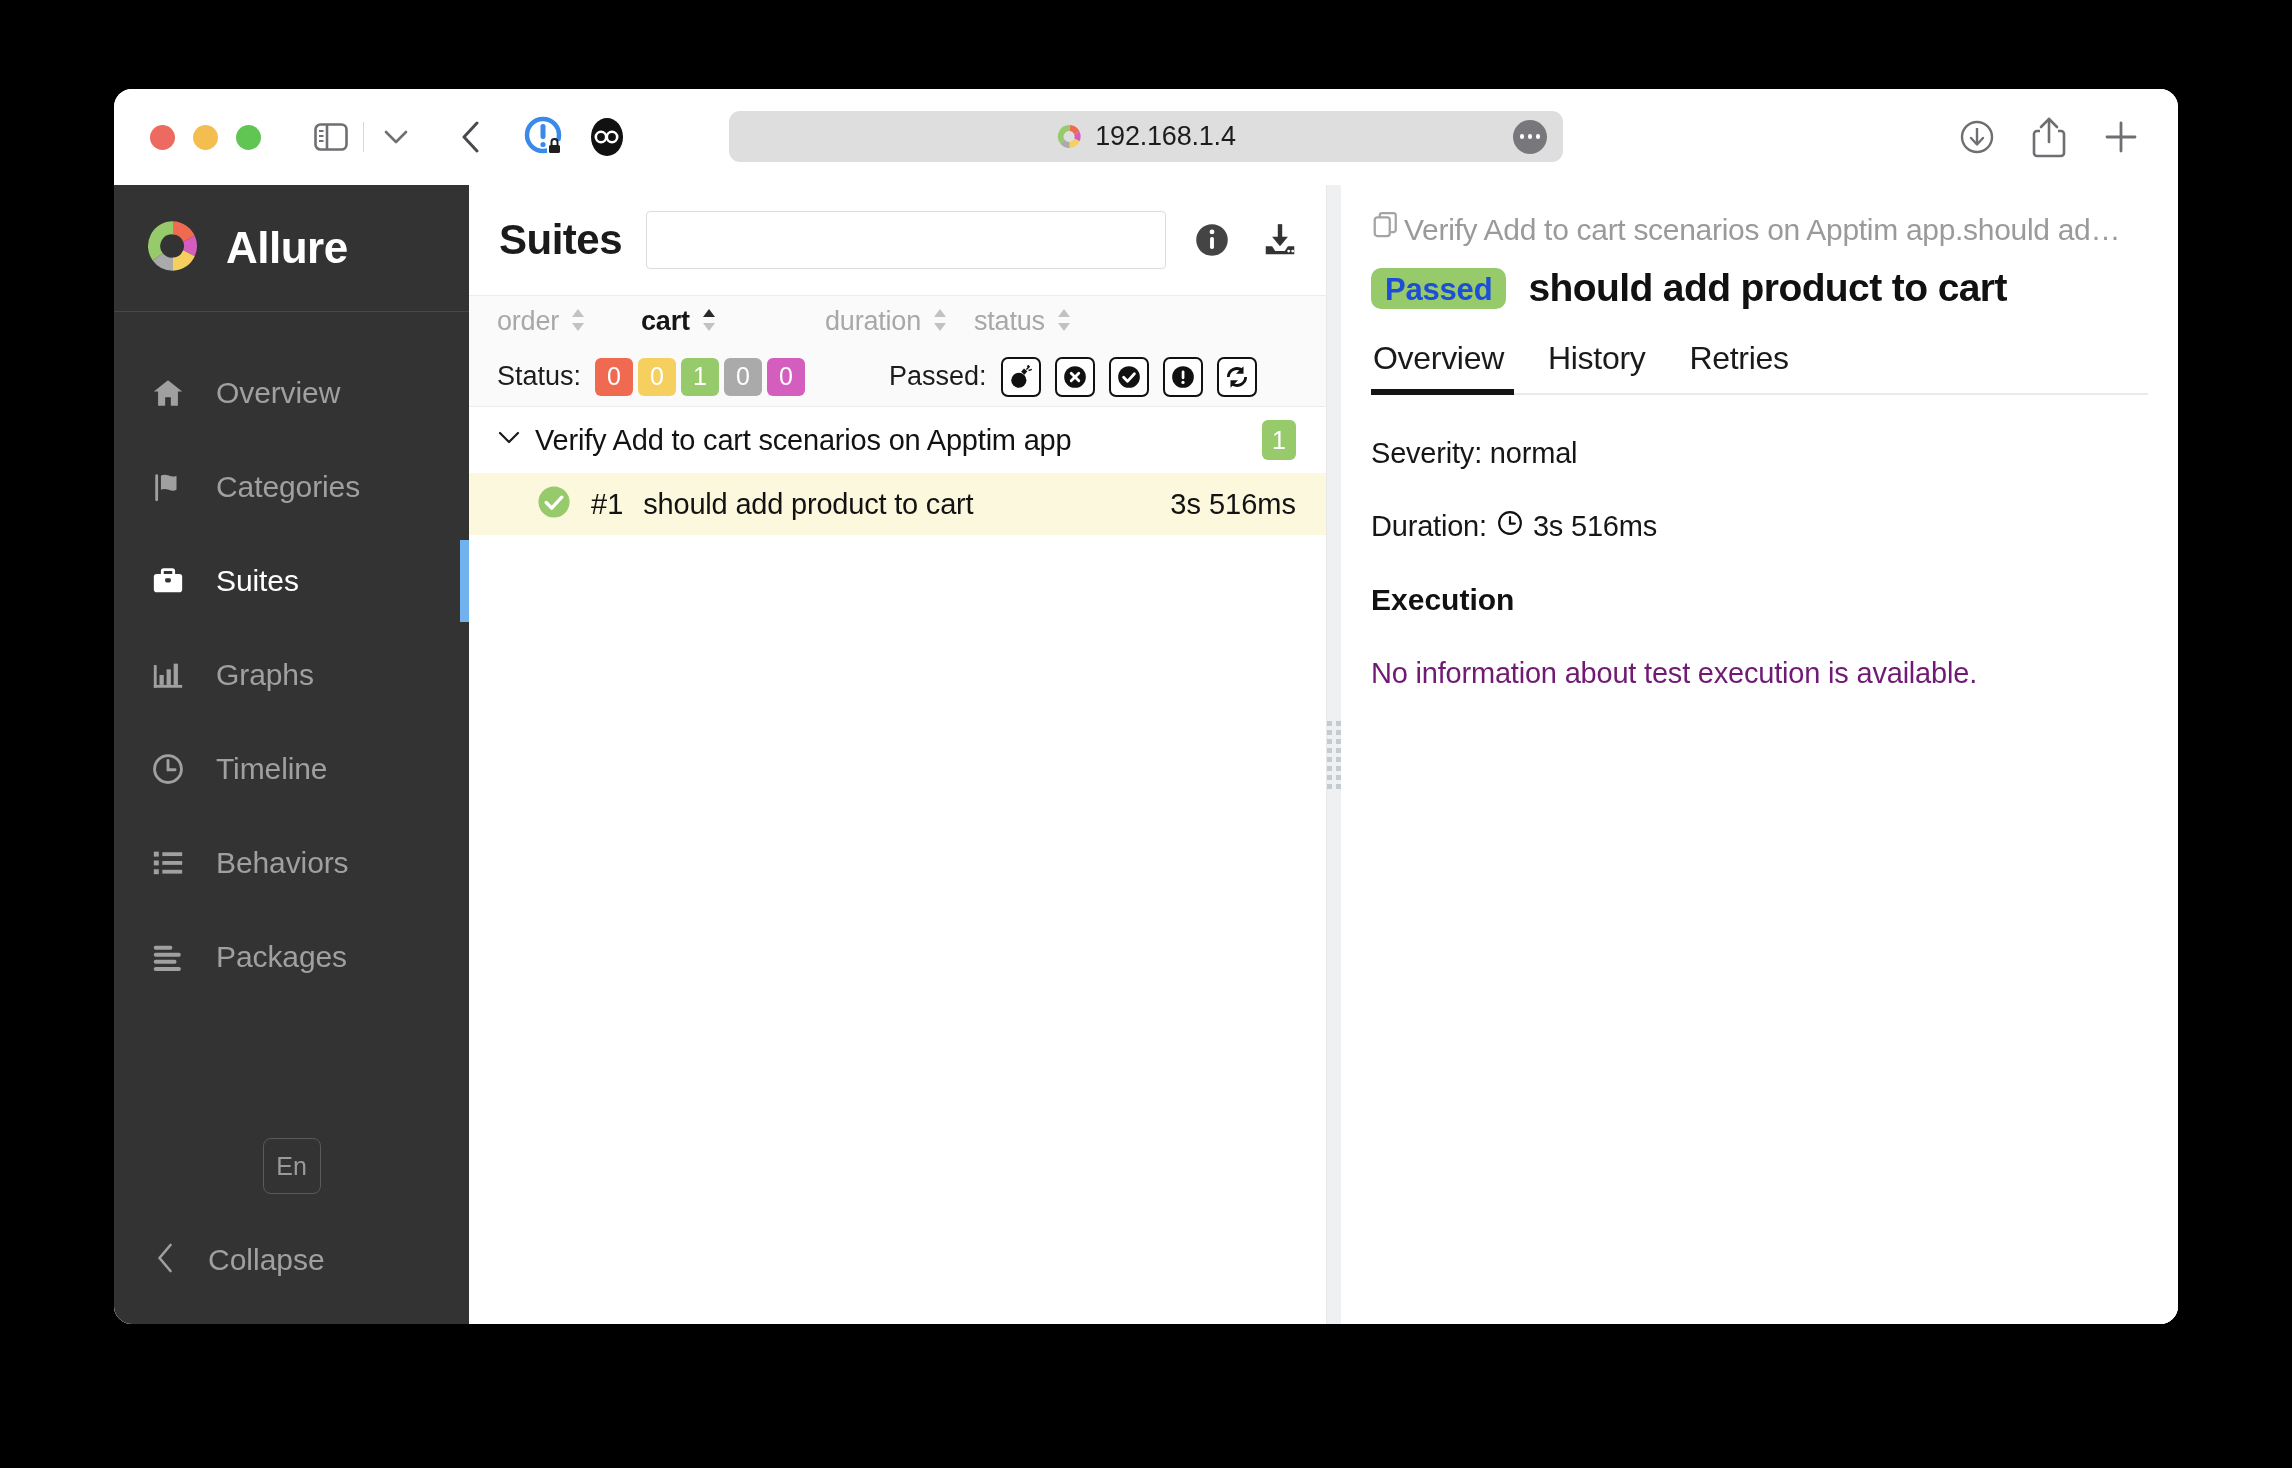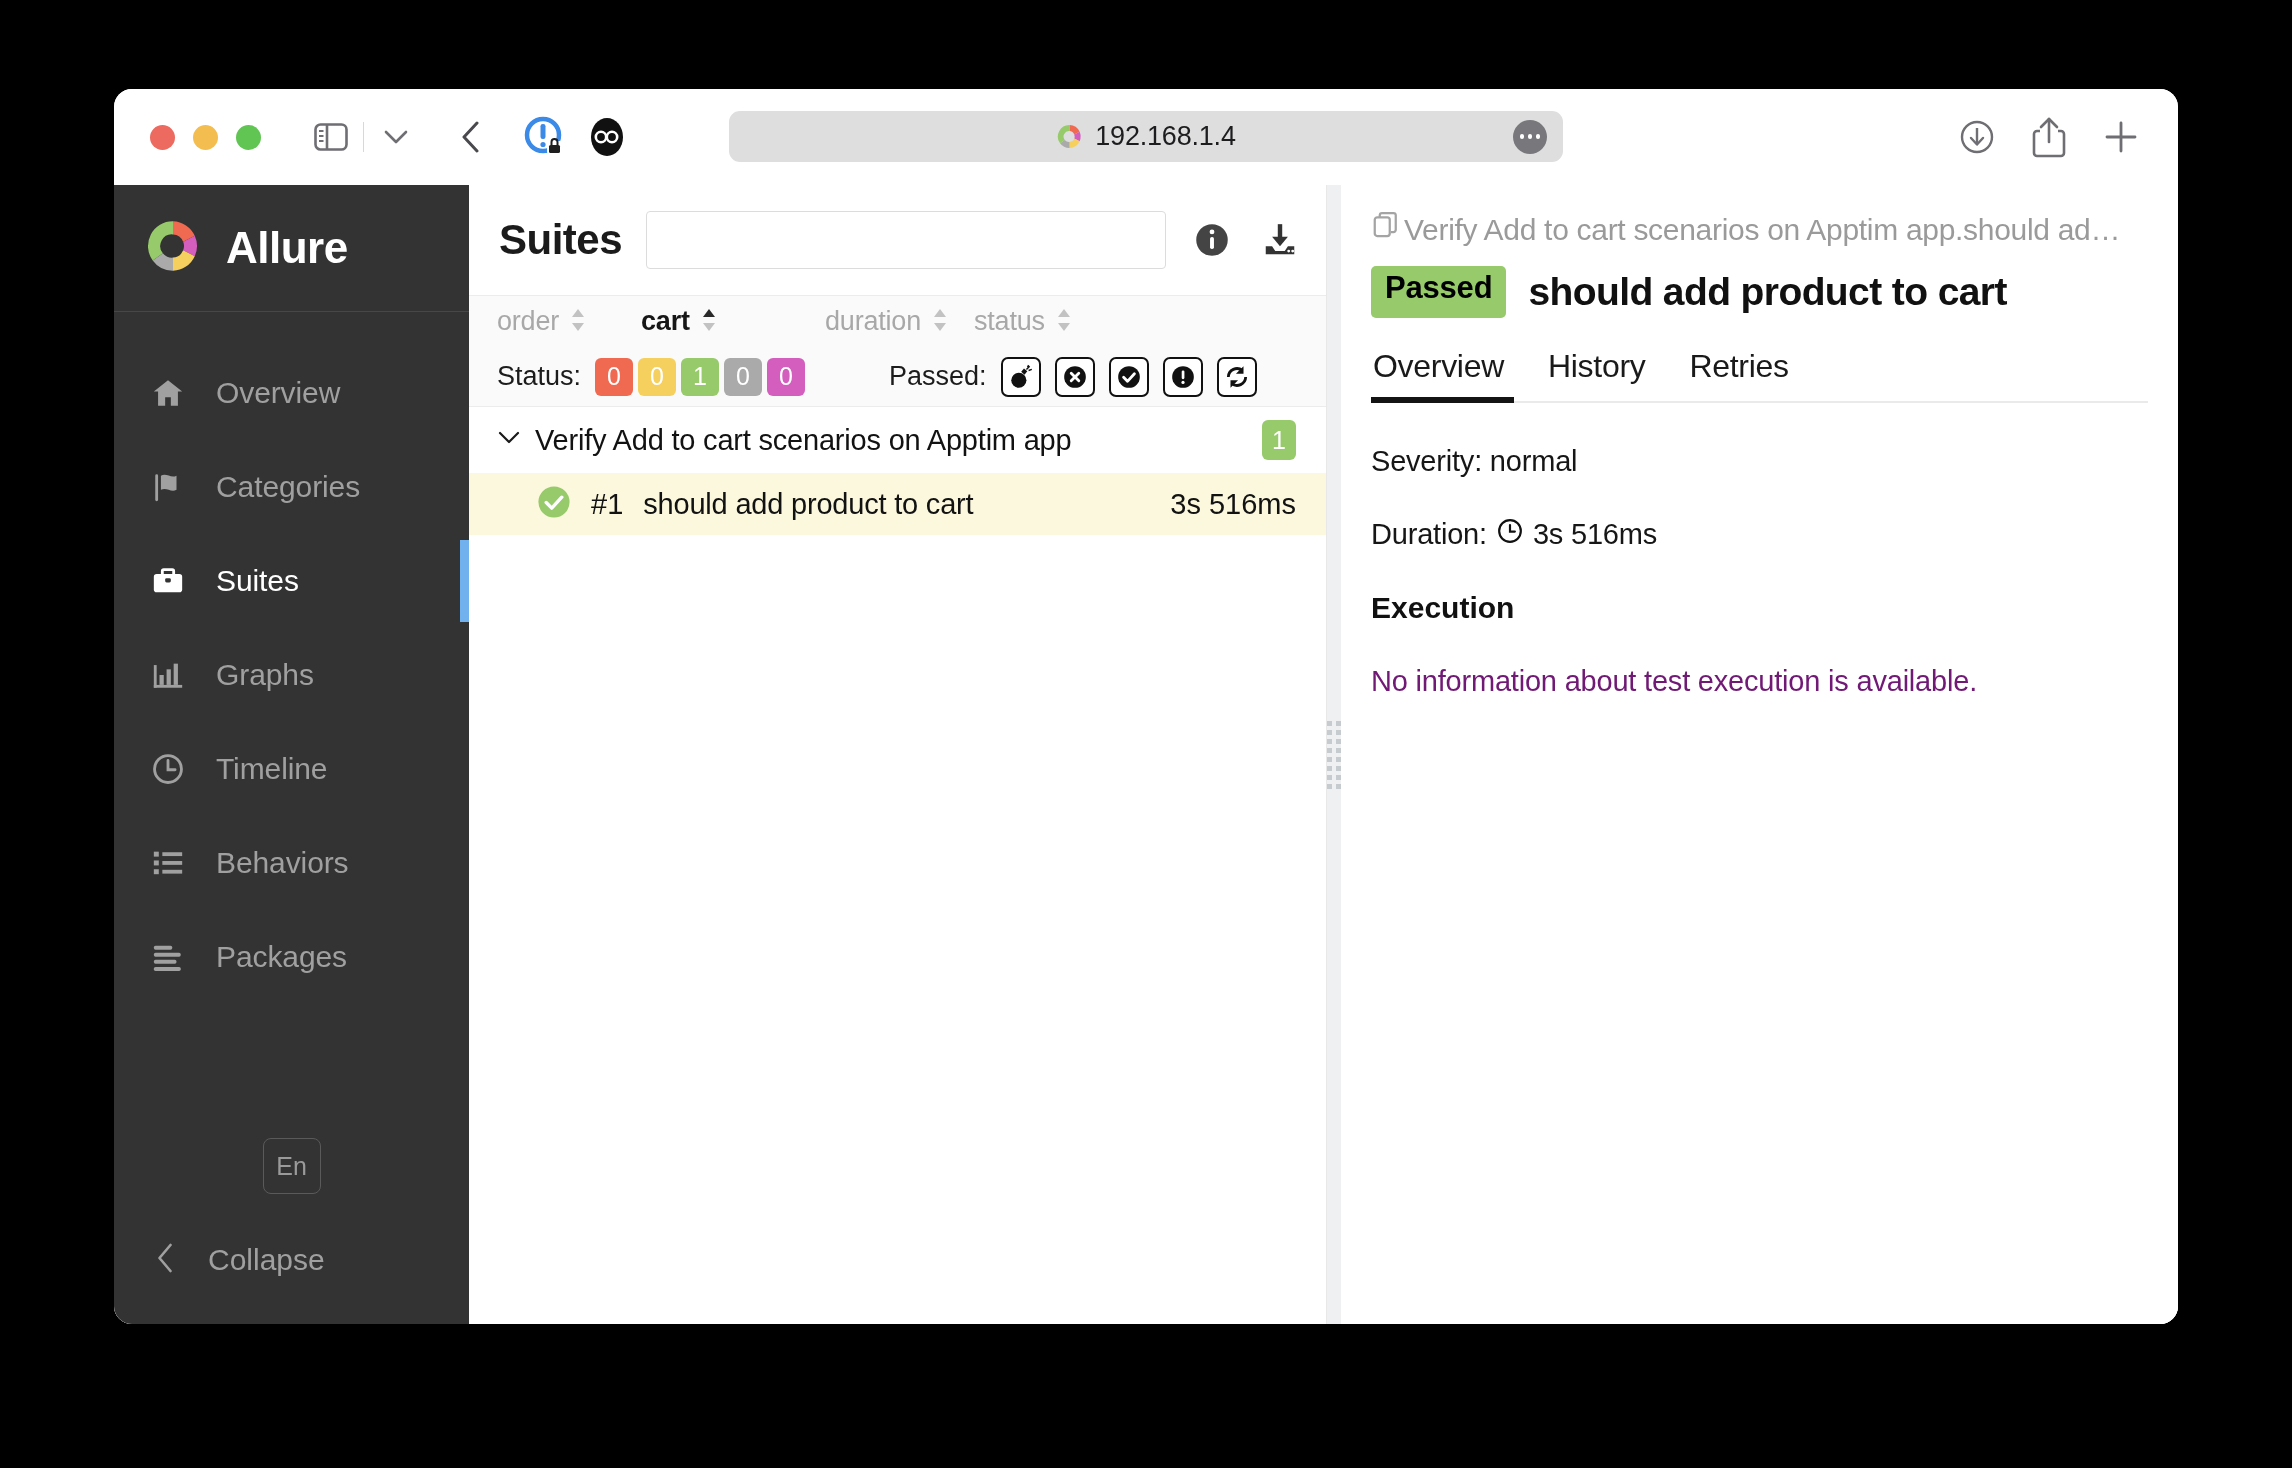--- a/index.html
+++ b/index.html
@@ -289,25 +289,25 @@
     overflow: hidden;
     letter-spacing: -0.3px;
   }
   .detail-title-row {
     display: flex; align-items: center;
     gap: 22px;
     margin-top: 18px;
   }
   .passed-badge {
     background: #97ca6a;
-    color: #000000;
+    color: #1d4ed8;
     font-size: 31px;
     font-weight: bold;
-    border-radius: 5px;
-    padding: 4px 14px 12px 14px;
+    border-radius: 10px;
+    padding: 4px 14px 1px 14px;
     letter-spacing: -0.2px;
   }
   .detail-title {
     font-size: 39px; font-weight: bold; color: #111111; letter-spacing: -0.6px;
   }
   .tabs {
     display: flex; gap: 0;
     margin-top: 26px;
     border-bottom: 2px solid #eaeaea;
   }

